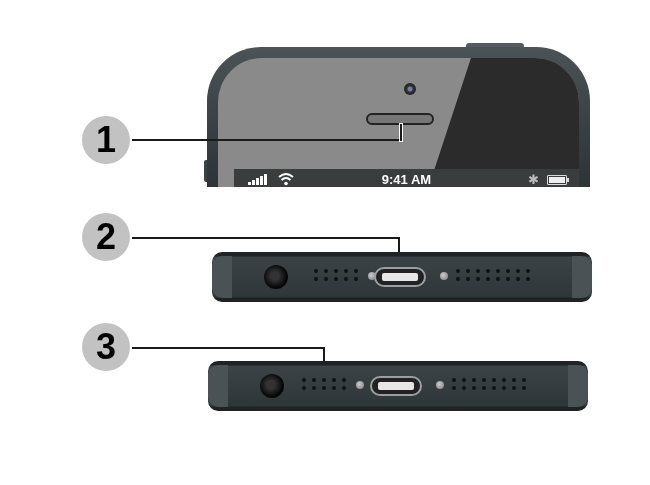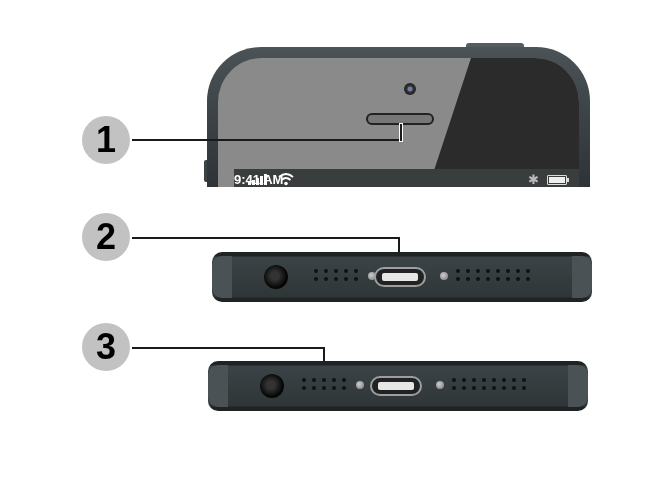--- a/index.html
+++ b/index.html
@@ -47,21 +47,21 @@
     position: absolute; left: 148px; top: 55px; width: 68px; height: 12px; border-radius: 7px;
     background: #777; border: 2px solid #222; box-sizing: border-box;
   }
   .statusbar {
     position: absolute; left: 16px; top: 111px; width: 345px; height: 22px;
     background: #3a3d3e; color: #ffffff; font-size: 13px; font-weight: bold;
   }
   .signal { position: absolute; left: 14px; top: 6px; display: flex; align-items: flex-end; gap: 1px; height: 10px; }
   .signal span { display: block; width: 3px; background: #fff; }
   .wifi { position: absolute; left: 44px; top: 3px; }
-  .clock { position: absolute; left: 0; right: 0; top: 3px; }
+  .clock { position: absolute; left: 0; right: 0; top: 3px; text-align: center; }
   .bt { position: absolute; right: 40px; top: 3px; font-size: 13px; color: #bbb; font-weight: normal; }
   .battery { position: absolute; right: 12px; top: 6px; width: 18px; height: 8px; border: 1px solid #ddd; border-radius: 1px; }
   .battery::before { content: ""; position: absolute; left: 1px; top: 1px; right: 1px; bottom: 1px; background: #eee; }
   .battery::after { content: ""; position: absolute; right: -3px; top: 2px; width: 2px; height: 4px; background: #ddd; }
 
   
   .bottom {
     position: absolute; width: 380px; height: 50px;
     background: linear-gradient(#1f2324 0 4px, #3b4346 5px, #2f3638 45px, #1f2324 46px);
     border-radius: 10px 10px 10px 10px;

